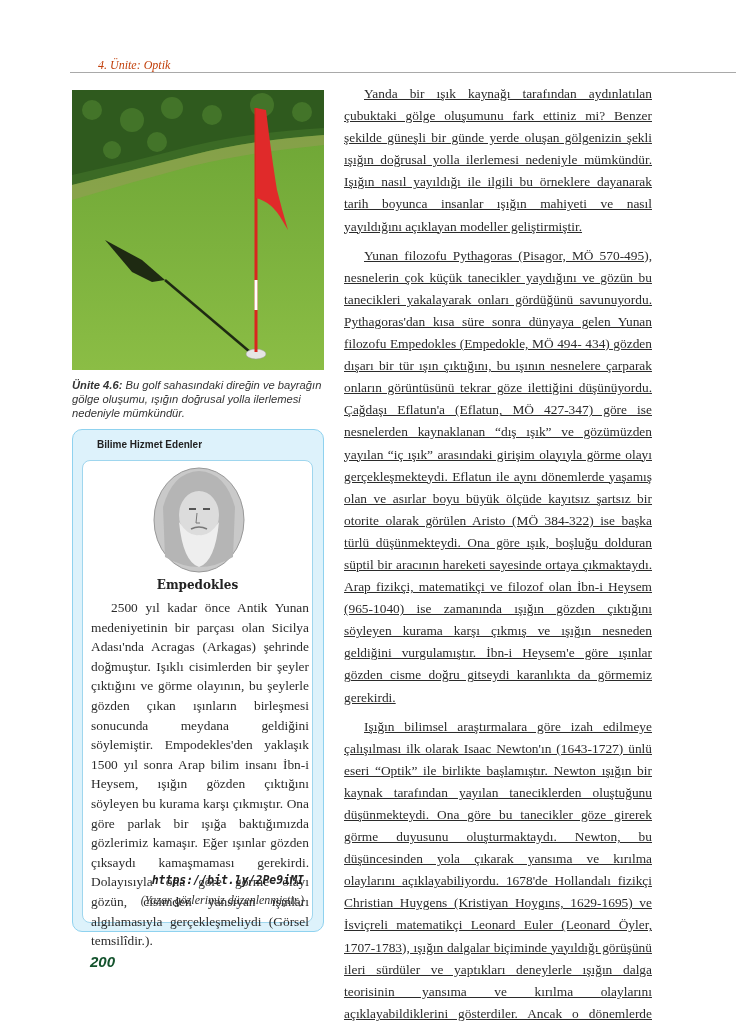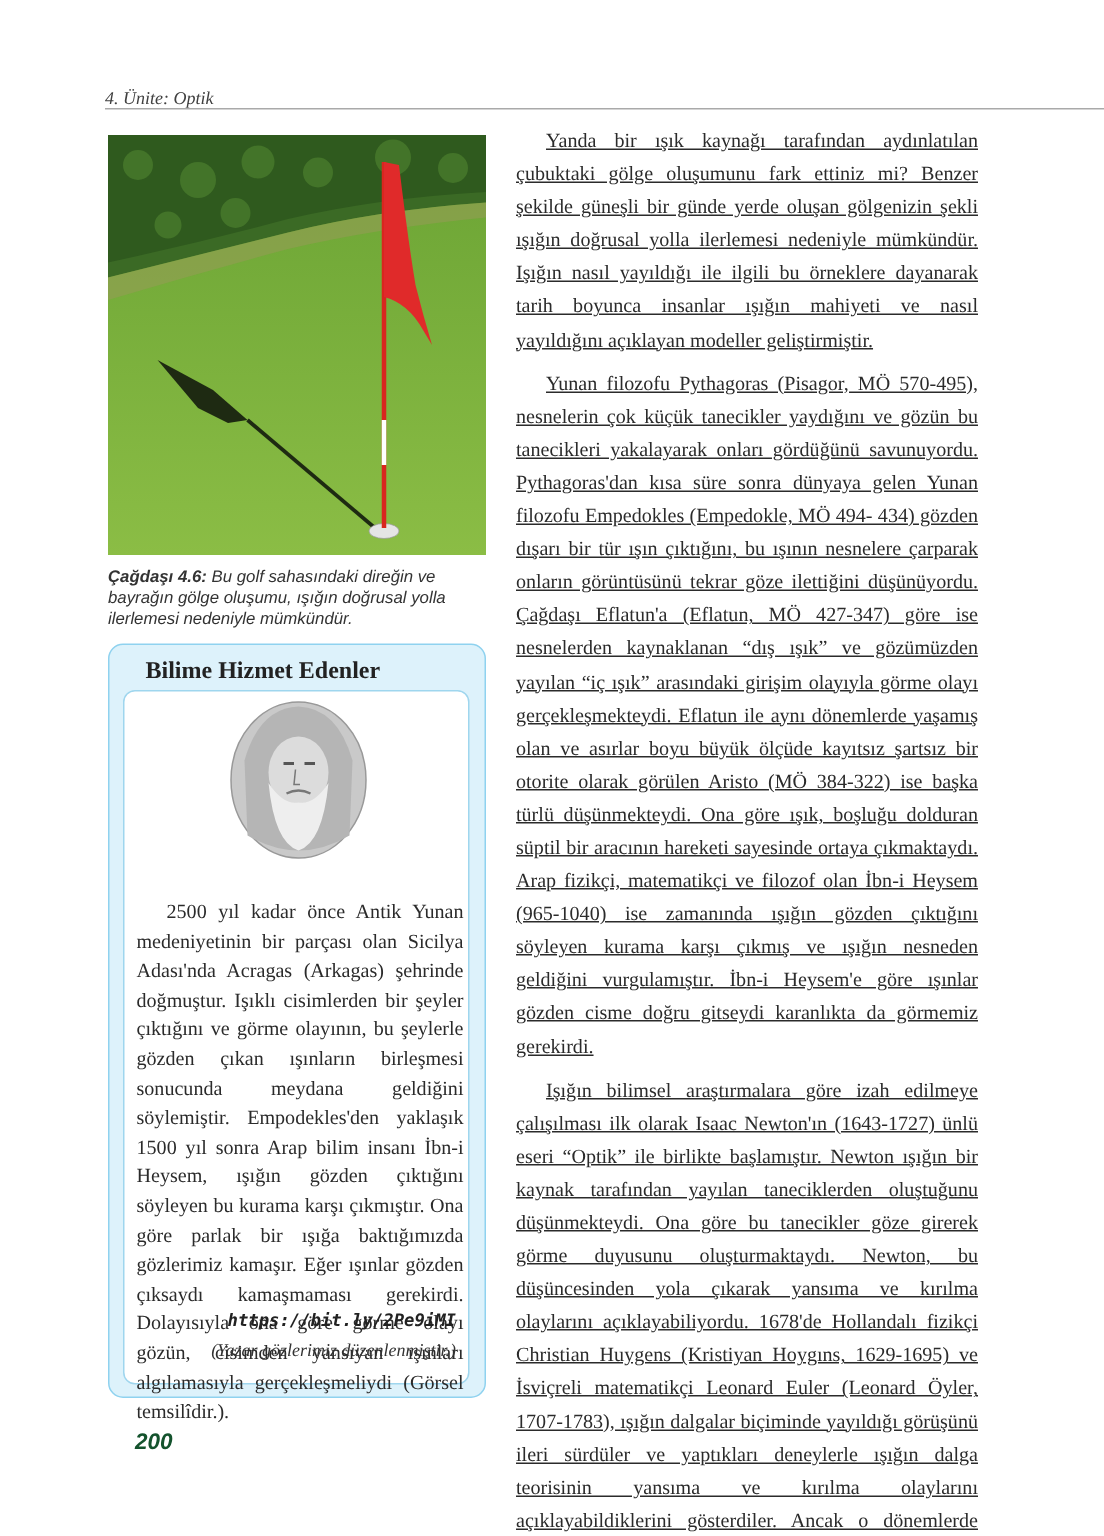--- a/index.html
+++ b/index.html
@@ -1,27 +1,27 @@
 <!DOCTYPE html>
 <html><head>
 <meta charset="utf-8">
 <style>
   html, body { margin: 0; padding: 0; background: #ffffff; }
   body { width: 736px; height: 1024px; position: relative; overflow: hidden;
          font-family: "DejaVu Serif", serif; color: #2a2a2a; }
   .header { position: absolute; left: 70px; top: 54px; width: 666px; height: 18px;
             border-bottom: 1.5px solid #a9a9a9; }
-  .header span { font-family: "Liberation Serif", serif; font-style: italic; font-size: 12px; color: #404040; }
+  .header span { font-family: "Liberation Serif", serif; font-style: italic; font-size: 12px; color: #c2410c; margin-left: 28px; }
   .photo { position: absolute; left: 72px; top: 90px; width: 252px; height: 280px; overflow: hidden; }
   .caption { position: absolute; left: 72px; top: 378px; width: 254px;
              font-family: "Liberation Sans", sans-serif; font-style: italic; font-size: 11.2px; line-height: 14px; color: #333; }
   .caption b { font-weight: bold; }
   .box { position: absolute; left: 72px; top: 429px; width: 252px; height: 503px;
          background: #ddf2fb; border: 1.5px solid #8fd2ef; border-radius: 10px; box-sizing: border-box; }
-  .box-title { position: absolute; left: 24px; top: 9px; font-family: Liberation Serif, serif; font-weight: bold; font-size: 16px; color: #222; }
+  .box-title { position: absolute; left: 24px; top: 9px; font-family: Liberation Sans, sans-serif; font-weight: bold; font-size: 10px; color: #222; }
   .box-inner { position: absolute; left: 9px; top: 30px; width: 231px; height: 463px;
                background: #ffffff; border: 1px solid #9fd6ee; border-radius: 8px; box-sizing: border-box; }
   .portrait { position: absolute; left: 70px; top: 6px; width: 92px; height: 106px; }
   .person-name { position: absolute; left: 0; width: 100%; top: 117px; text-align: center;
                  font-family: "DejaVu Serif", serif; font-weight: bold; font-size: 12px; color: #222; }
   .bio { position: absolute; left: 8px; top: 137px; width: 218px; font-family: "Liberation Serif", serif;
          font-size: 13.4px; line-height: 19.6px; text-align: justify; color: #2b2b2b; }
   .bio p { margin: 0; text-indent: 20px; font-family: Liberation Serif, serif; }
   .link { position: absolute; right: 8px; top: 412px; font-family: "DejaVu Sans Mono", monospace; font-weight: bold;
           font-style: italic; font-size: 11.5px; color: #222; }
@@ -64,36 +64,37 @@
     <path d="M33 150 L70 170 L93 190 L80 192 L60 182 Z" fill="#1e2a12"></path>
     <line x1="93" y1="190" x2="178" y2="262" stroke="#1e2a12" stroke-width="2.5"></line>
     <ellipse cx="184" cy="264" rx="10" ry="5" fill="#e5e5e5" stroke="#999" stroke-width="0.5"></ellipse>
     <line x1="184" y1="18" x2="184" y2="262" stroke="#d9261f" stroke-width="3"></line>
     <line x1="184" y1="190" x2="184" y2="220" stroke="#ffffff" stroke-width="3"></line>
     <path d="M184 18 L194 20 Q200 70 205 100 Q210 120 216 140 L210 130 Q200 112 184 108 Z" fill="#e02a2a"></path>
   </svg>
 </div>
 
 <div class="caption">
-  <b>Çağdaşı 4.6:</b><span> Bu golf sahasındaki direğin ve bayrağın gölge oluşumu, ışığın doğrusal yolla ilerlemesi nedeniyle mümkündür.</span>
+  <b>Ünite 4.6:</b><span> Bu golf sahasındaki direğin ve bayrağın gölge oluşumu, ışığın doğrusal yolla ilerlemesi nedeniyle mümkündür.</span>
 </div>
 
 <div class="box">
   <div class="box-title">Bilime Hizmet Edenler</div>
   <div class="box-inner">
     <svg class="portrait" viewBox="0 0 92 106">
       <ellipse cx="46" cy="53" rx="45" ry="52" fill="#c9c9c9"></ellipse>
       <ellipse cx="46" cy="53" rx="45" ry="52" fill="none" stroke="#999" stroke-width="1"></ellipse>
       <path d="M10 40 Q20 5 46 4 Q72 5 82 40 L80 90 Q46 110 12 90 Z" fill="#b5b5b5"></path>
       <ellipse cx="46" cy="48" rx="20" ry="24" fill="#dcdcdc"></ellipse>
       <path d="M26 55 Q30 95 46 100 Q62 95 66 55 Q56 70 46 68 Q36 70 26 55 Z" fill="#eeeeee"></path>
       <path d="M36 42 h7 M50 42 h7" stroke="#555" stroke-width="2"></path>
       <path d="M44 46 L43 56 L47 56" stroke="#777" stroke-width="1" fill="none"></path>
       <path d="M38 62 Q46 58 54 62" stroke="#777" stroke-width="1.5" fill="none"></path>
     </svg>
+    <div class="person-name">Empedokles</div>
     <div class="bio">
       <p>2500 yıl kadar önce Antik Yunan medeniyetinin bir parçası olan Sicilya Adası'nda Acragas (Arkagas) şehrinde doğmuştur. Işıklı cisimlerden bir şeyler çıktığını ve görme olayının, bu şeylerle gözden çıkan ışınların birleşmesi sonucunda meydana geldiğini söylemiştir. Empodekles'den yaklaşık 1500 yıl sonra Arap bilim insanı İbn-i Heysem, ışığın gözden çıktığını söyleyen bu kurama karşı çıkmıştır. Ona göre parlak bir ışığa baktığımızda gözlerimiz kamaşır. Eğer ışınlar gözden çıksaydı kamaşmaması gerekirdi. Dolayısıyla ona göre görme olayı gözün, cisimden yansıyan ışınları algılamasıyla gerçekleşmeliydi (Görsel temsilîdir.).</p>
     </div>
     <div class="link">https://bit.ly/2Pe9iMI</div>
     <div class="credit">(Yazar gözlerimiz düzenlenmiştir.)</div>
   </div>
 </div>
 
 <div class="main">
   <p>Yanda bir ışık kaynağı tarafından aydınlatılan çubuktaki gölge oluşumunu fark ettiniz mi? Benzer şekilde güneşli bir günde yerde oluşan gölgenizin şekli ışığın doğrusal yolla ilerlemesi nedeniyle mümkündür. Işığın nasıl yayıldığı ile ilgili bu örneklere dayanarak tarih boyunca insanlar ışığın mahiyeti ve nasıl yayıldığını açıklayan modeller geliştirmiştir.</p>

